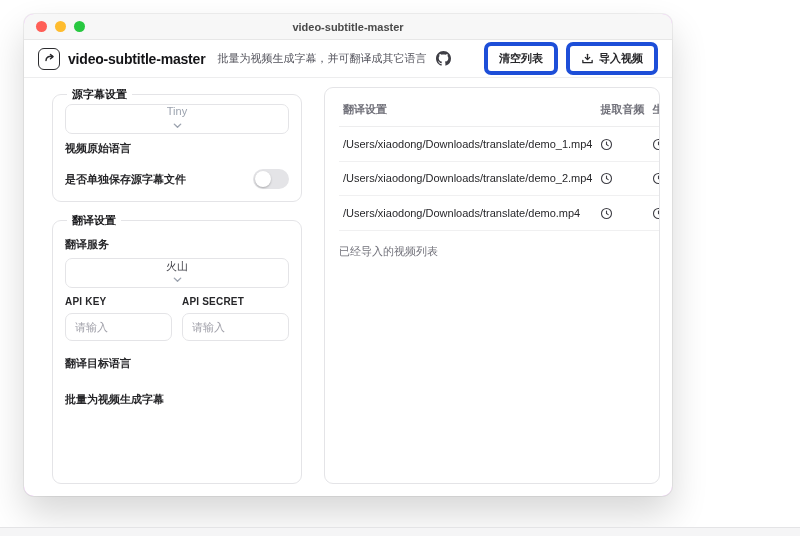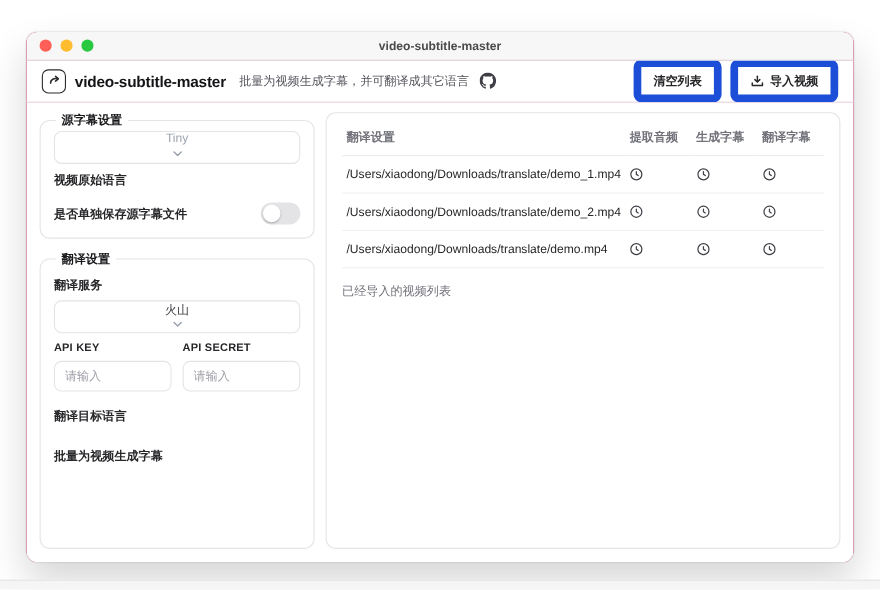--- a/index.html
+++ b/index.html
@@ -8,24 +8,24 @@
     font-family:"Liberation Sans","DejaVu Sans",sans-serif;
     background:#ffffff;
     position:relative;
     color:#18181b;
   }
   .desk-bottom {
     position:absolute; left:0; bottom:0; width:800px; height:9px;
     background:#f5f5f6; border-top:1px solid #e4e4e6;
   }
   .window {
-    position:absolute; left:24px; top:14px; width:752px; height:482px;
-    background:#be185d; border-radius:10px;
+    position:absolute; left:24px; top:14px; width:648px; height:482px;
+    background:#f0abfc; border-radius:10px;
     box-shadow:0 0 0 1px rgba(0,0,0,0.06), 0 18px 36px rgba(0,0,0,0.16);
-    display:flex; flex-direction:column; overflow:hidden;margin-top:15px;
+    display:flex; flex-direction:column; overflow:hidden;
   }
   
   .titlebar {
     height:26px; background:#f7f7f7; border-bottom:1px solid #e7e7e7;
     display:flex; align-items:center; position:relative; flex:0 0 auto;
   }
   .traffic { display:flex; gap:8px; margin-left:12px; }
   .light { width:11px; height:11px; border-radius:50%; }
   .light.red { background:#ff5f57; }
   .light.yellow { background:#febc2e; }
@@ -43,25 +43,25 @@
     width:22px; height:22px; border:1.6px solid #2b2b2e; border-radius:6px;
     display:flex; align-items:center; justify-content:center; flex:0 0 auto;
   }
   .app-title { font-size:14px; font-weight:800; letter-spacing:-.2px; color:#141417; }
   .app-subtitle { font-size:11px; color:#52525b; margin-left:4px; }
   .gh-icon { margin-left:2px; display:flex; align-items:center; cursor:pointer; }
   .header-right { margin-left:auto; display:flex; gap:8px; }
   .btn-outline {
     display:flex; align-items:center; gap:5px;
     font-size:11px; font-weight:600; color:#27272a;
-    border:7px solid #1d4ed8; background:#fff; border-radius:7px;
+    border:4px solid #1d4ed8; background:#fff; border-radius:7px;
     padding:5px 11px; cursor:pointer; white-space:nowrap;
   }
   
-  .content { flex:1; display:flex; gap:10px; padding:9px 12px 12px 12px; background:#fff; }
+  .content { flex:1; display:flex; gap:22px; padding:9px 12px 12px 28px; background:#fff; }
   .left-col { width:250px; flex:0 0 auto; display:flex; flex-direction:column; gap:11px; }
   fieldset {
     border:1px solid #e4e4e7; border-radius:9px; padding:2px 12px 12px 12px; background:#fff;
   }
   fieldset.grow { flex:1; }
   legend { font-size:11px; font-weight:700; color:#18181b; padding:0 5px; margin-left:2px; }
   .field-label { font-size:11px; font-weight:700; color:#27272a; margin:7px 0 6px 0; display:flex; align-items:center; gap:5px; }
   .select-box {
     height:30px; border:1px solid #e4e4e7; border-radius:7px; background:#fff;
     display:flex; align-items:center; justify-content:space-between;

